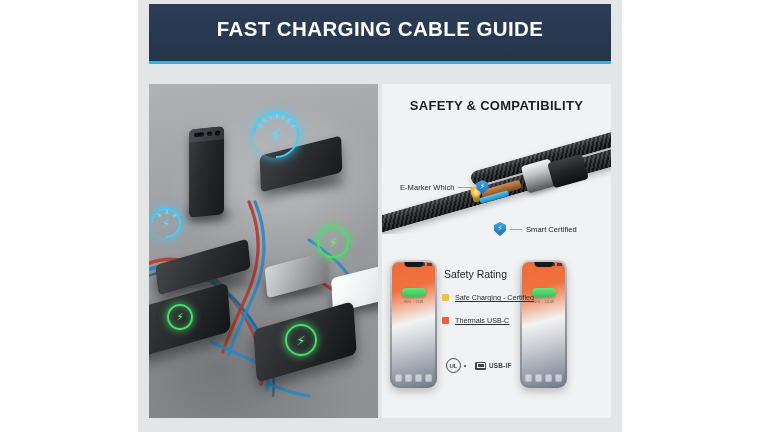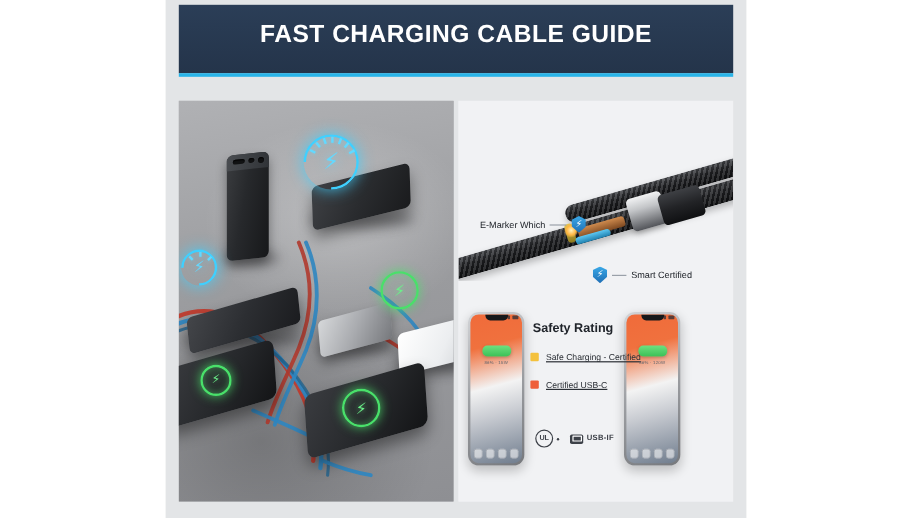--- a/index.html
+++ b/index.html
@@ -249,21 +249,21 @@
   .phone .dock{
     position:absolute;left:2.5px;right:2.5px;bottom:3px;height:9px;
     display:flex;justify-content:space-between;align-items:center;z-index:3;
   }
   .phone .dock i{
     width:7.5px;height:7.5px;border-radius:2px;background:rgba(255,255,255,.55);
     box-shadow:inset 0 0 0 .5px rgba(120,125,135,.5);
   }
 
   .rating{position:absolute;left:60px;top:22px;width:110px;}
-  .rating-title{font-size:10.5px;font-weight:bold;color:#20242a;margin:0 0 13px 2px;}
+  .rating-title{font-size:10.5px;font-weight:normal;color:#20242a;margin:0 0 13px 2px;}
   .legend-row{display:flex;align-items:center;gap:6px;margin-bottom:14px;}
   .legend-sw{width:7px;height:7px;flex:none;border-radius:1px;}
   .legend-text{font-size:7.2px;color:#2b2f35;white-space:nowrap;text-decoration:underline;}
 
   .certs{
     position:absolute;left:64px;top:112px;display:flex;align-items:center;gap:9px;
   }
   .ul-mark{
     width:13px;height:13px;border-radius:50%;border:1.1px solid #3d4148;
     display:flex;align-items:center;justify-content:center;
@@ -441,32 +441,33 @@
           <div class="rating">
             <div class="rating-title">Safety Rating</div>
 
             <div class="legend-row">
               <span class="legend-sw" style="background:#f4c13d;"></span>
               <span class="legend-text">Safe Charging - Certified</span>
             </div>
 
             <div class="legend-row">
               <span class="legend-sw" style="background:#ee5f3a;"></span>
-              <span class="legend-text">Certified USB-C</span>
+              <span class="legend-text">Thermals USB-C</span>
             </div>
           </div>
 
           <div class="certs">
             <span class="ul-mark">UL</span>
             <span class="ul-dot"></span>
             <span class="usbif">
               <span class="usbif-badge">
                   <i></i>
                 </span>
               <span class="usbif-text">USB-IF</span>
             </span>
           </div>
         </div>
       </div>
 
+      <div class="panel-title">SAFETY &amp; COMPATIBILITY</div>
     </div>
   </div>
 </div>
 
 </body></html>

